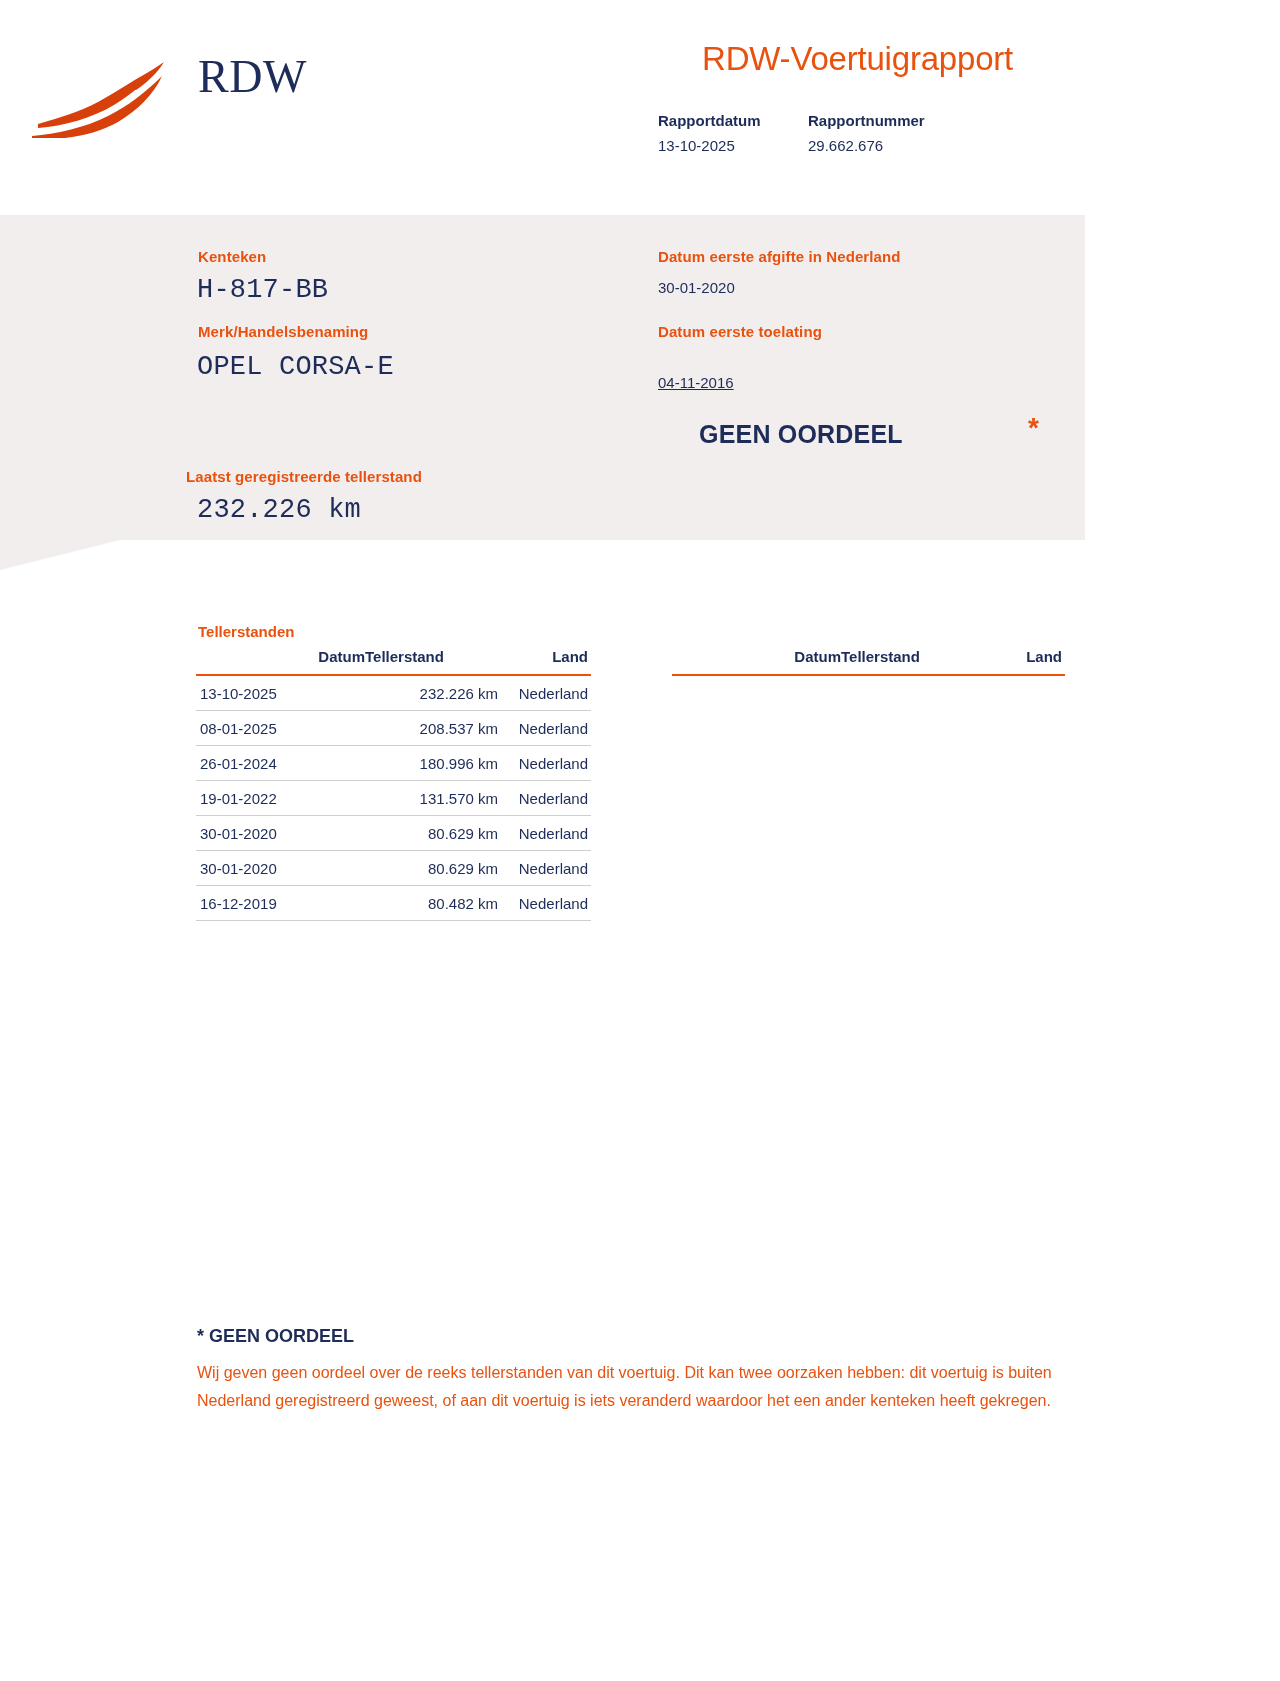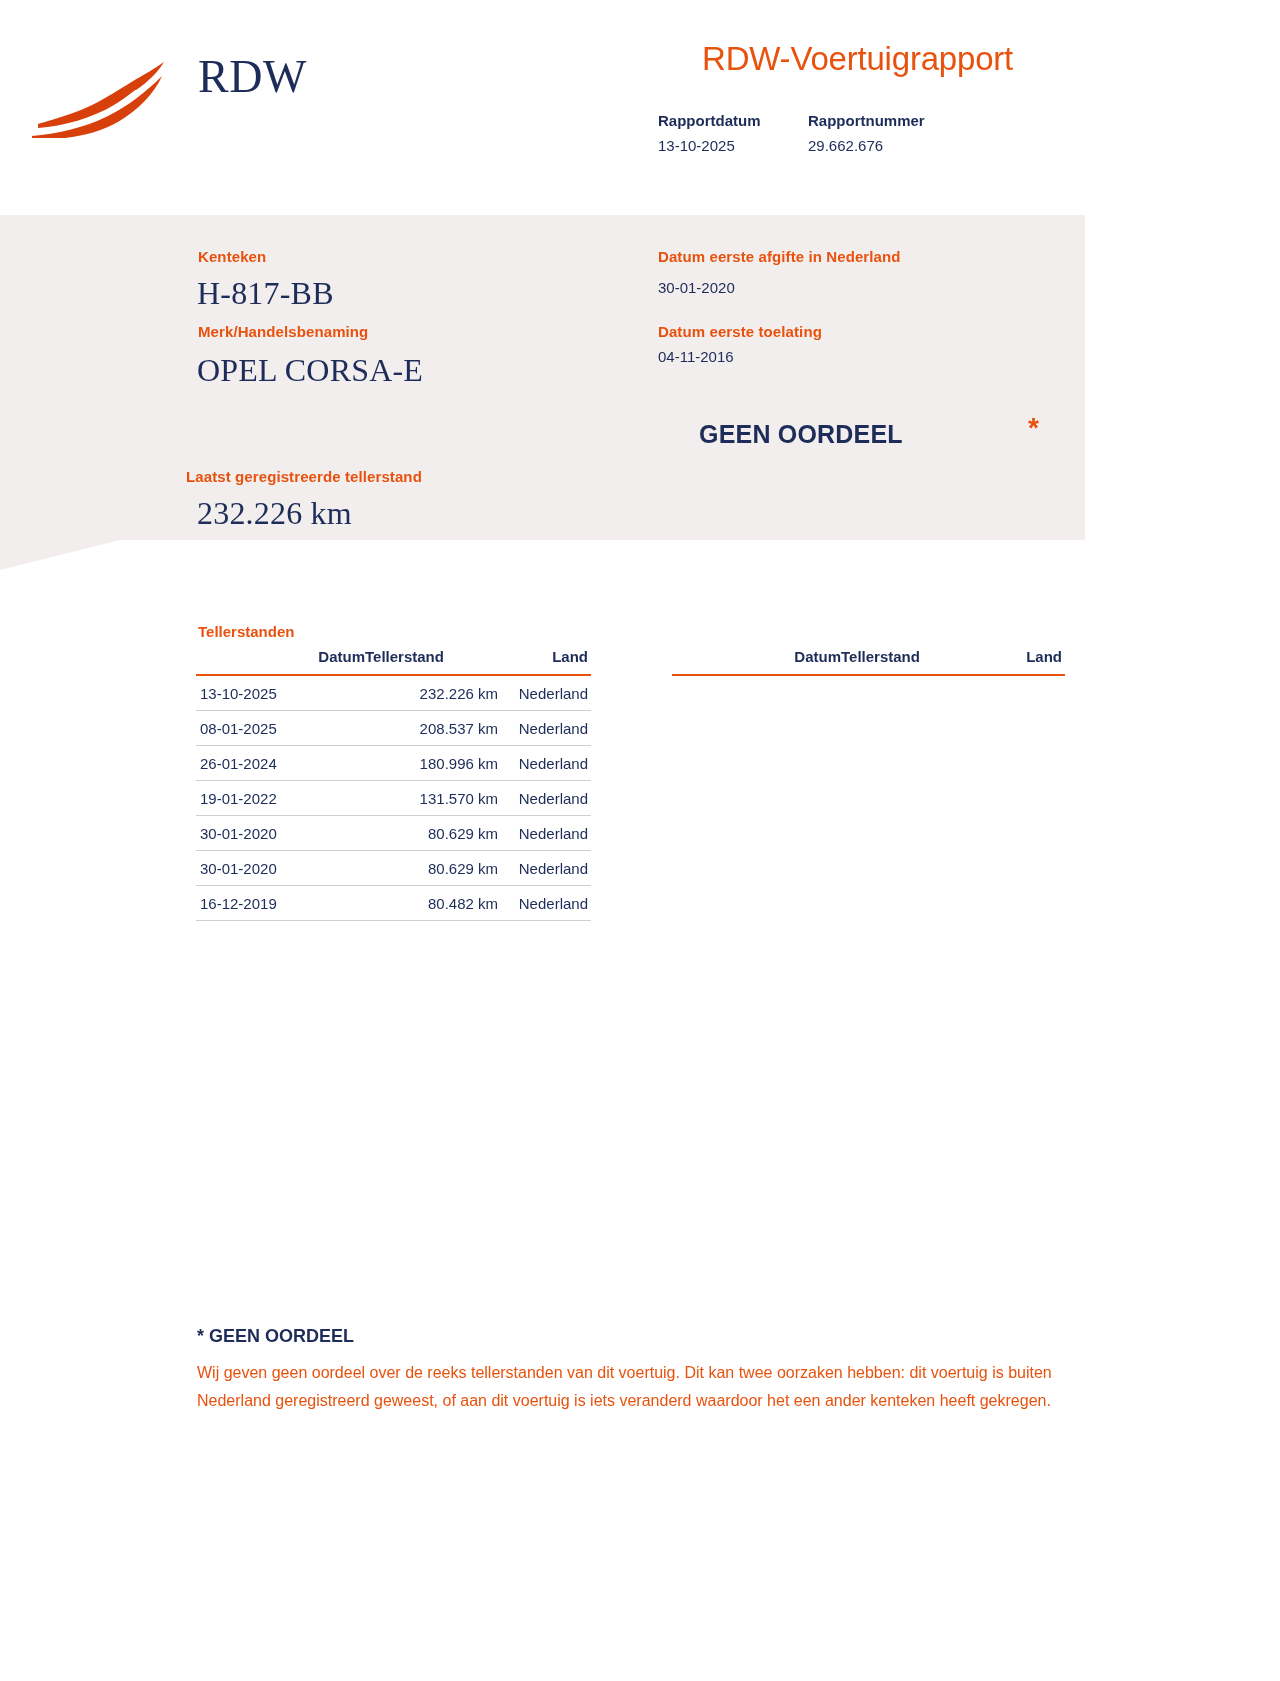--- a/index.html
+++ b/index.html
@@ -104,40 +104,40 @@
   }
 
   .lbl-orange {
     color: #e8520e;
     font-weight: bold;
     font-size: 15px;
     letter-spacing: 0.1px;
   }
   .val-big {
     color: #1d2c58;
-    font-size: 32px;
-    font-family: Liberation Serif, serif;
+    font-size: 27px;
+    font-family: Liberation Mono, monospace;
     letter-spacing: 0.2px;
   }
   .val-small {
     color: #1d2c58;
     font-size: 15px;
   }
 
   .f-kenteken-lbl { position: absolute; left: 198px; top: 248px; }
   .f-kenteken-val { position: absolute; left: 197px; top: 275px; }
   .f-merk-lbl     { position: absolute; left: 198px; top: 323px; }
   .f-merk-val     { position: absolute; left: 197px; top: 352px; }
   .f-teller-lbl   { position: absolute; left: 186px; top: 468px; }
   .f-teller-val   { position: absolute; left: 197px; top: 495px; }
 
   .f-afgifte-lbl  { position: absolute; left: 658px; top: 248px; }
   .f-afgifte-val  { position: absolute; left: 658px; top: 279px; }
   .f-toelating-lbl{ position: absolute; left: 658px; top: 323px; }
-  .f-toelating-val{ position: absolute; left: 658px; top: 348px; }
+  .f-toelating-val{ position: absolute; left: 658px; top: 374px; text-decoration: underline; }
 
   .verdict {
     position: absolute;
     left: 658px;
     top: 420px;
     font-size: 25px;
     font-weight: bold;
     color: #1d2c58;
     letter-spacing: 0.2px;
     margin-left: 41px;

